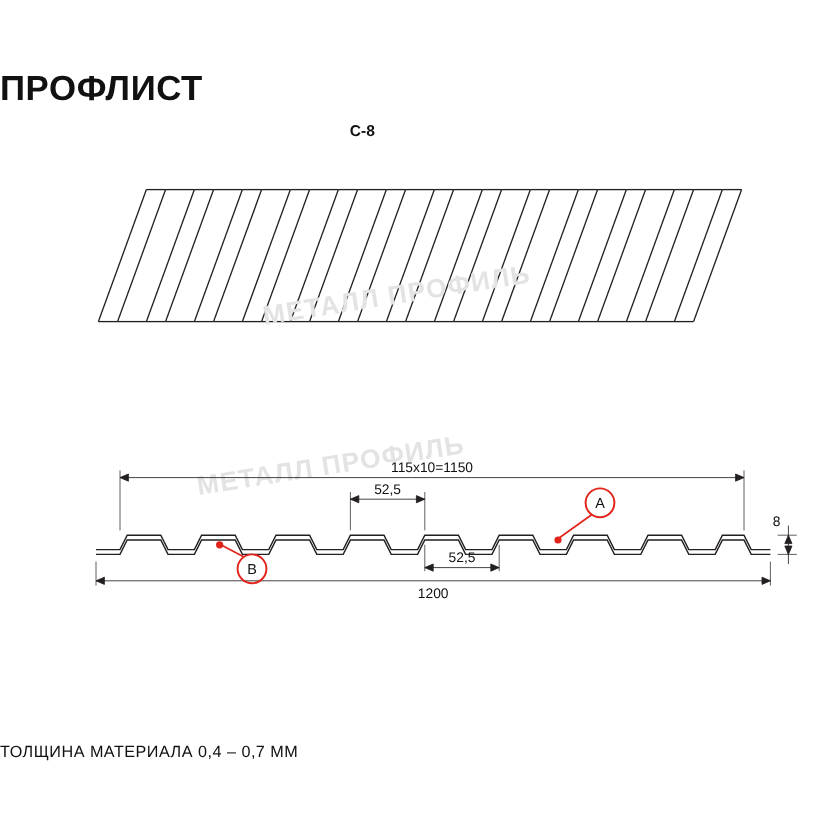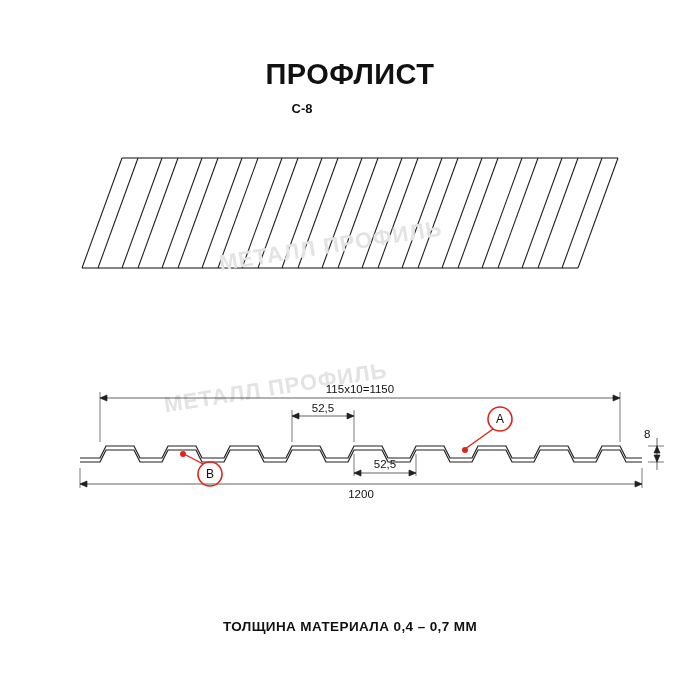--- a/index.html
+++ b/index.html
@@ -19,44 +19,44 @@
     position: absolute;
     left: 0; top: 0;
     width: 700px;
     height: 700px;
   }
   .title {
     position: absolute;
     top: 58px;
     left: 0;
     width: 700px;
-    text-align: center;
+    text-align: left;
     font-size: 29px;
     font-weight: bold;
     letter-spacing: 0.5px;
     color: #111;
   }
   .subtitle {
     position: absolute;
     top: 101px;
     left: 0;
     width: 604px;
     text-align: center;
     font-size: 13px;
     font-weight: bold;
     color: #111;
   }
   .footer-note {
     position: absolute;
     top: 619px;
     left: 0;
     width: 700px;
-    text-align: center;
+    text-align: left;
     font-size: 13.5px;
-    font-weight: bold;
+    font-weight: normal;
     letter-spacing: 0.4px;
     color: #111;
   }
   .iso-area {
     position: absolute;
     left: 60px;
     top: 140px;
     width: 580px;
     height: 165px;
   }

